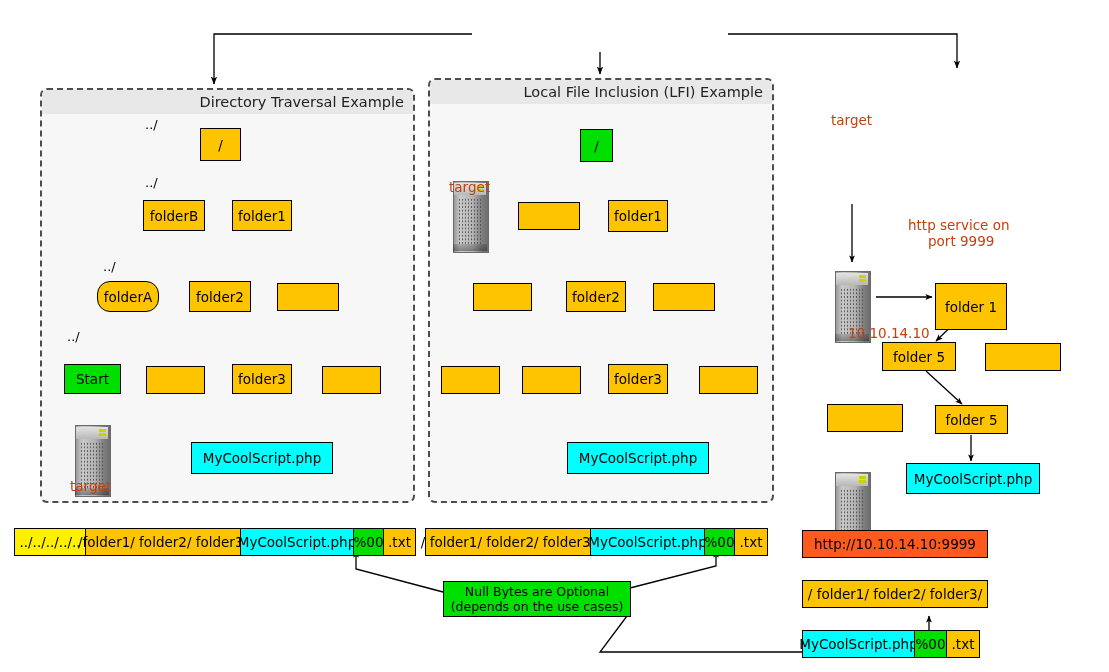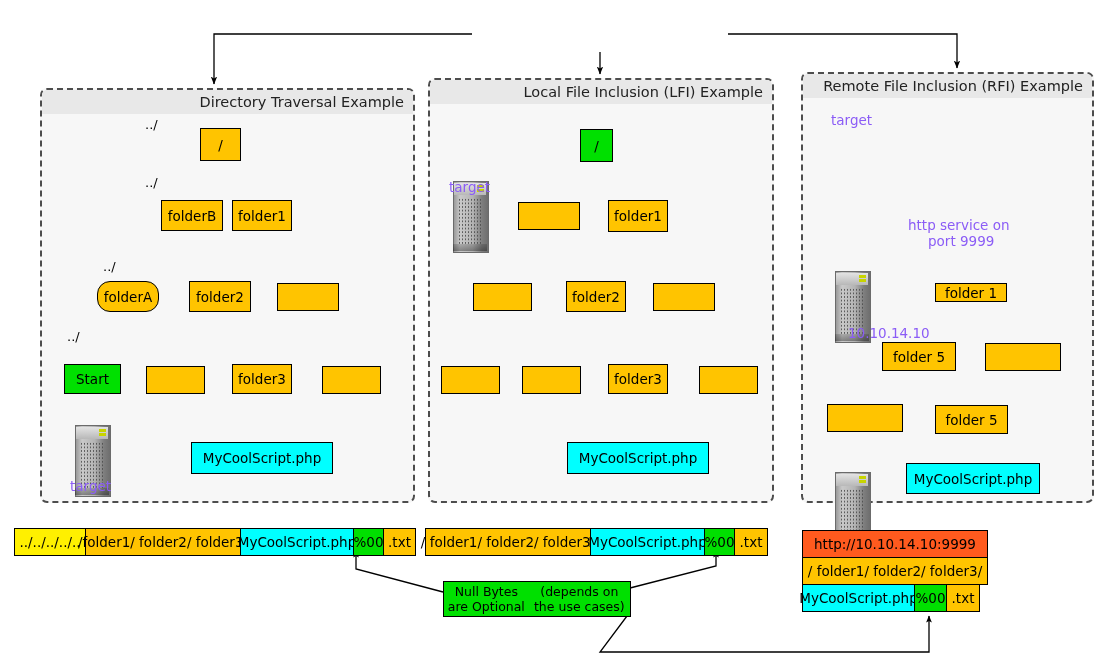--- a/index.html
+++ b/index.html
@@ -30,21 +30,21 @@
   #panel-rfi{left:801px;top:72px;width:293px;height:431px;}
 
   
   .node{
     border:1px solid #000;background:#FFC400;
     display:flex;align-items:center;justify-content:center;
     font-size:13.5px;color:#000;white-space:nowrap;
   }
   .node.green{background:#00E000;}
   .node.cyan{background:#00FFFF;}
-  .lbl{font-size:13.5px;color:#8b5cf6;white-space:nowrap;}
+  .lbl{font-size:13.5px;color:#c2410c;white-space:nowrap;}
   .dots{font-size:13px;color:#000;}
 
   
   .server{width:40px;height:70px;position:relative;}
   .server .body{
     position:absolute;left:3px;top:0;width:34px;height:70px;
     background:linear-gradient(to right,#9a9a9a 0%,#c9c9c9 18%,#b4b4b4 55%,#7e7e7e 82%,#6e6e6e 100%);
     border:1px solid #6b6b6b;
   }
   .server .top{
@@ -70,27 +70,27 @@
     display:flex;align-items:center;justify-content:center;
     font-size:13.5px;padding:0 5px;white-space:nowrap;box-sizing:border-box;
   }
   .seg:first-child{margin-left:0;}
   .s-yellow{background:#FFF000;}
   .s-amber{background:#FFC400;}
   .s-cyan{background:#00FFFF;}
   .s-green{background:#00E000;}
   .s-orange{background:#FF5A1E;}
 
-  .stack{display:flex;flex-direction:column;}
+  .stack{display:flex;flex-direction:column;gap:23px;}
   .stack .row{display:flex;margin-top:-1px;}
   .stack .row:first-child{margin-top:0;}
 
   .note{
     border:1px solid #000;background:#00E000;
-    display:flex;flex-direction:row;align-items:center;justify-content:center;
+    display:flex;flex-direction:column;align-items:center;justify-content:center;
     font-size:12.5px;line-height:15px;text-align:center;
   }
 </style>
 </head>
 <body>
 
 <div id="stage">
 
   <svg class="wires" viewBox="0 0 1109 672">
     <defs>
@@ -139,21 +139,21 @@
   <div class="abs panel" id="panel-dt">
     <div class="panel-head">Directory Traversal Example</div>
   </div>
 
   <div class="abs dots" style="left:145px;top:117px;">../</div>
   <div class="abs dots" style="left:145px;top:175px;">../</div>
   <div class="abs dots" style="left:103px;top:259px;">../</div>
   <div class="abs dots" style="left:67px;top:329px;">../</div>
 
   <div class="abs node" style="left:200px;top:128px;width:41px;height:33px;">/</div>
-  <div class="abs node" style="left:161px;top:200px;width:62px;height:31px;">folderB</div>
+  <div class="abs node" style="left:143px;top:200px;width:62px;height:31px;">folderB</div>
   <div class="abs node" style="left:232px;top:200px;width:60px;height:31px;">folder1</div>
   <div class="abs node" style="left:97px;top:281px;width:62px;height:31px;border-radius:13px;">folderA</div>
   <div class="abs node" style="left:189px;top:281px;width:62px;height:31px;">folder2</div>
   <div class="abs node" style="left:277px;top:283px;width:62px;height:28px;"></div>
   <div class="abs node green" style="left:64px;top:364px;width:57px;height:30px;">Start</div>
   <div class="abs node" style="left:146px;top:366px;width:59px;height:28px;"></div>
   <div class="abs node" style="left:232px;top:364px;width:60px;height:30px;">folder3</div>
   <div class="abs node" style="left:322px;top:366px;width:59px;height:28px;"></div>
   <div class="abs node cyan" style="left:191px;top:442px;width:142px;height:32px;">MyCoolScript.php</div>
 
@@ -186,23 +186,20 @@
   <div class="abs node" style="left:608px;top:200px;width:60px;height:32px;">folder1</div>
   <div class="abs node" style="left:473px;top:283px;width:59px;height:28px;"></div>
   <div class="abs node" style="left:566px;top:281px;width:60px;height:31px;">folder2</div>
   <div class="abs node" style="left:653px;top:283px;width:62px;height:28px;"></div>
   <div class="abs node" style="left:441px;top:366px;width:59px;height:28px;"></div>
   <div class="abs node" style="left:522px;top:366px;width:59px;height:28px;"></div>
   <div class="abs node" style="left:608px;top:364px;width:60px;height:30px;">folder3</div>
   <div class="abs node" style="left:699px;top:366px;width:59px;height:28px;"></div>
   <div class="abs node cyan" style="left:567px;top:442px;width:142px;height:32px;">MyCoolScript.php</div>
 
-  <div class="abs panel" id="panel-rfi">
-    <div class="panel-head">Remote File Inclusion (RFI) Example</div>
-  </div>
 
   <div class="abs lbl" style="left:831px;top:112px;">target</div>
   <div class="abs server" style="left:832px;top:131px;">
     <div class="body"></div>
       <div class="top"></div>
       <div class="led"></div>
       <div class="led2"></div>
     <div class="grid"></div>
       <div class="shadow"></div>
   </div>
@@ -213,21 +210,21 @@
   <div class="abs server" style="left:832px;top:262px;">
     <div class="body"></div>
       <div class="top"></div>
       <div class="led"></div>
       <div class="led2"></div>
     <div class="grid"></div>
       <div class="shadow"></div>
   </div>
   <div class="abs lbl" style="left:848px;top:325px;">10.10.14.10</div>
 
-  <div class="abs node" style="left:935px;top:283px;width:72px;height:19px;">folder 1</div>
+  <div class="abs node" style="left:935px;top:283px;width:72px;height:47px;">folder 1</div>
   <div class="abs node" style="left:882px;top:342px;width:74px;height:29px;">folder 5</div>
   <div class="abs node" style="left:985px;top:343px;width:76px;height:28px;"></div>
   <div class="abs node" style="left:827px;top:404px;width:76px;height:28px;"></div>
   <div class="abs node" style="left:935px;top:405px;width:73px;height:29px;">folder 5</div>
   <div class="abs node cyan" style="left:906px;top:463px;width:134px;height:31px;">MyCoolScript.php</div>
 
   <div class="abs strip" style="left:14px;top:528px;">
     <div class="seg s-yellow" style="width:72px;">../../../../..</div>
     <div class="seg s-amber" style="width:156px;">/folder1/ folder2/ folder3/</div>
     <div class="seg s-cyan" style="width:114px;">MyCoolScript.php</div>

